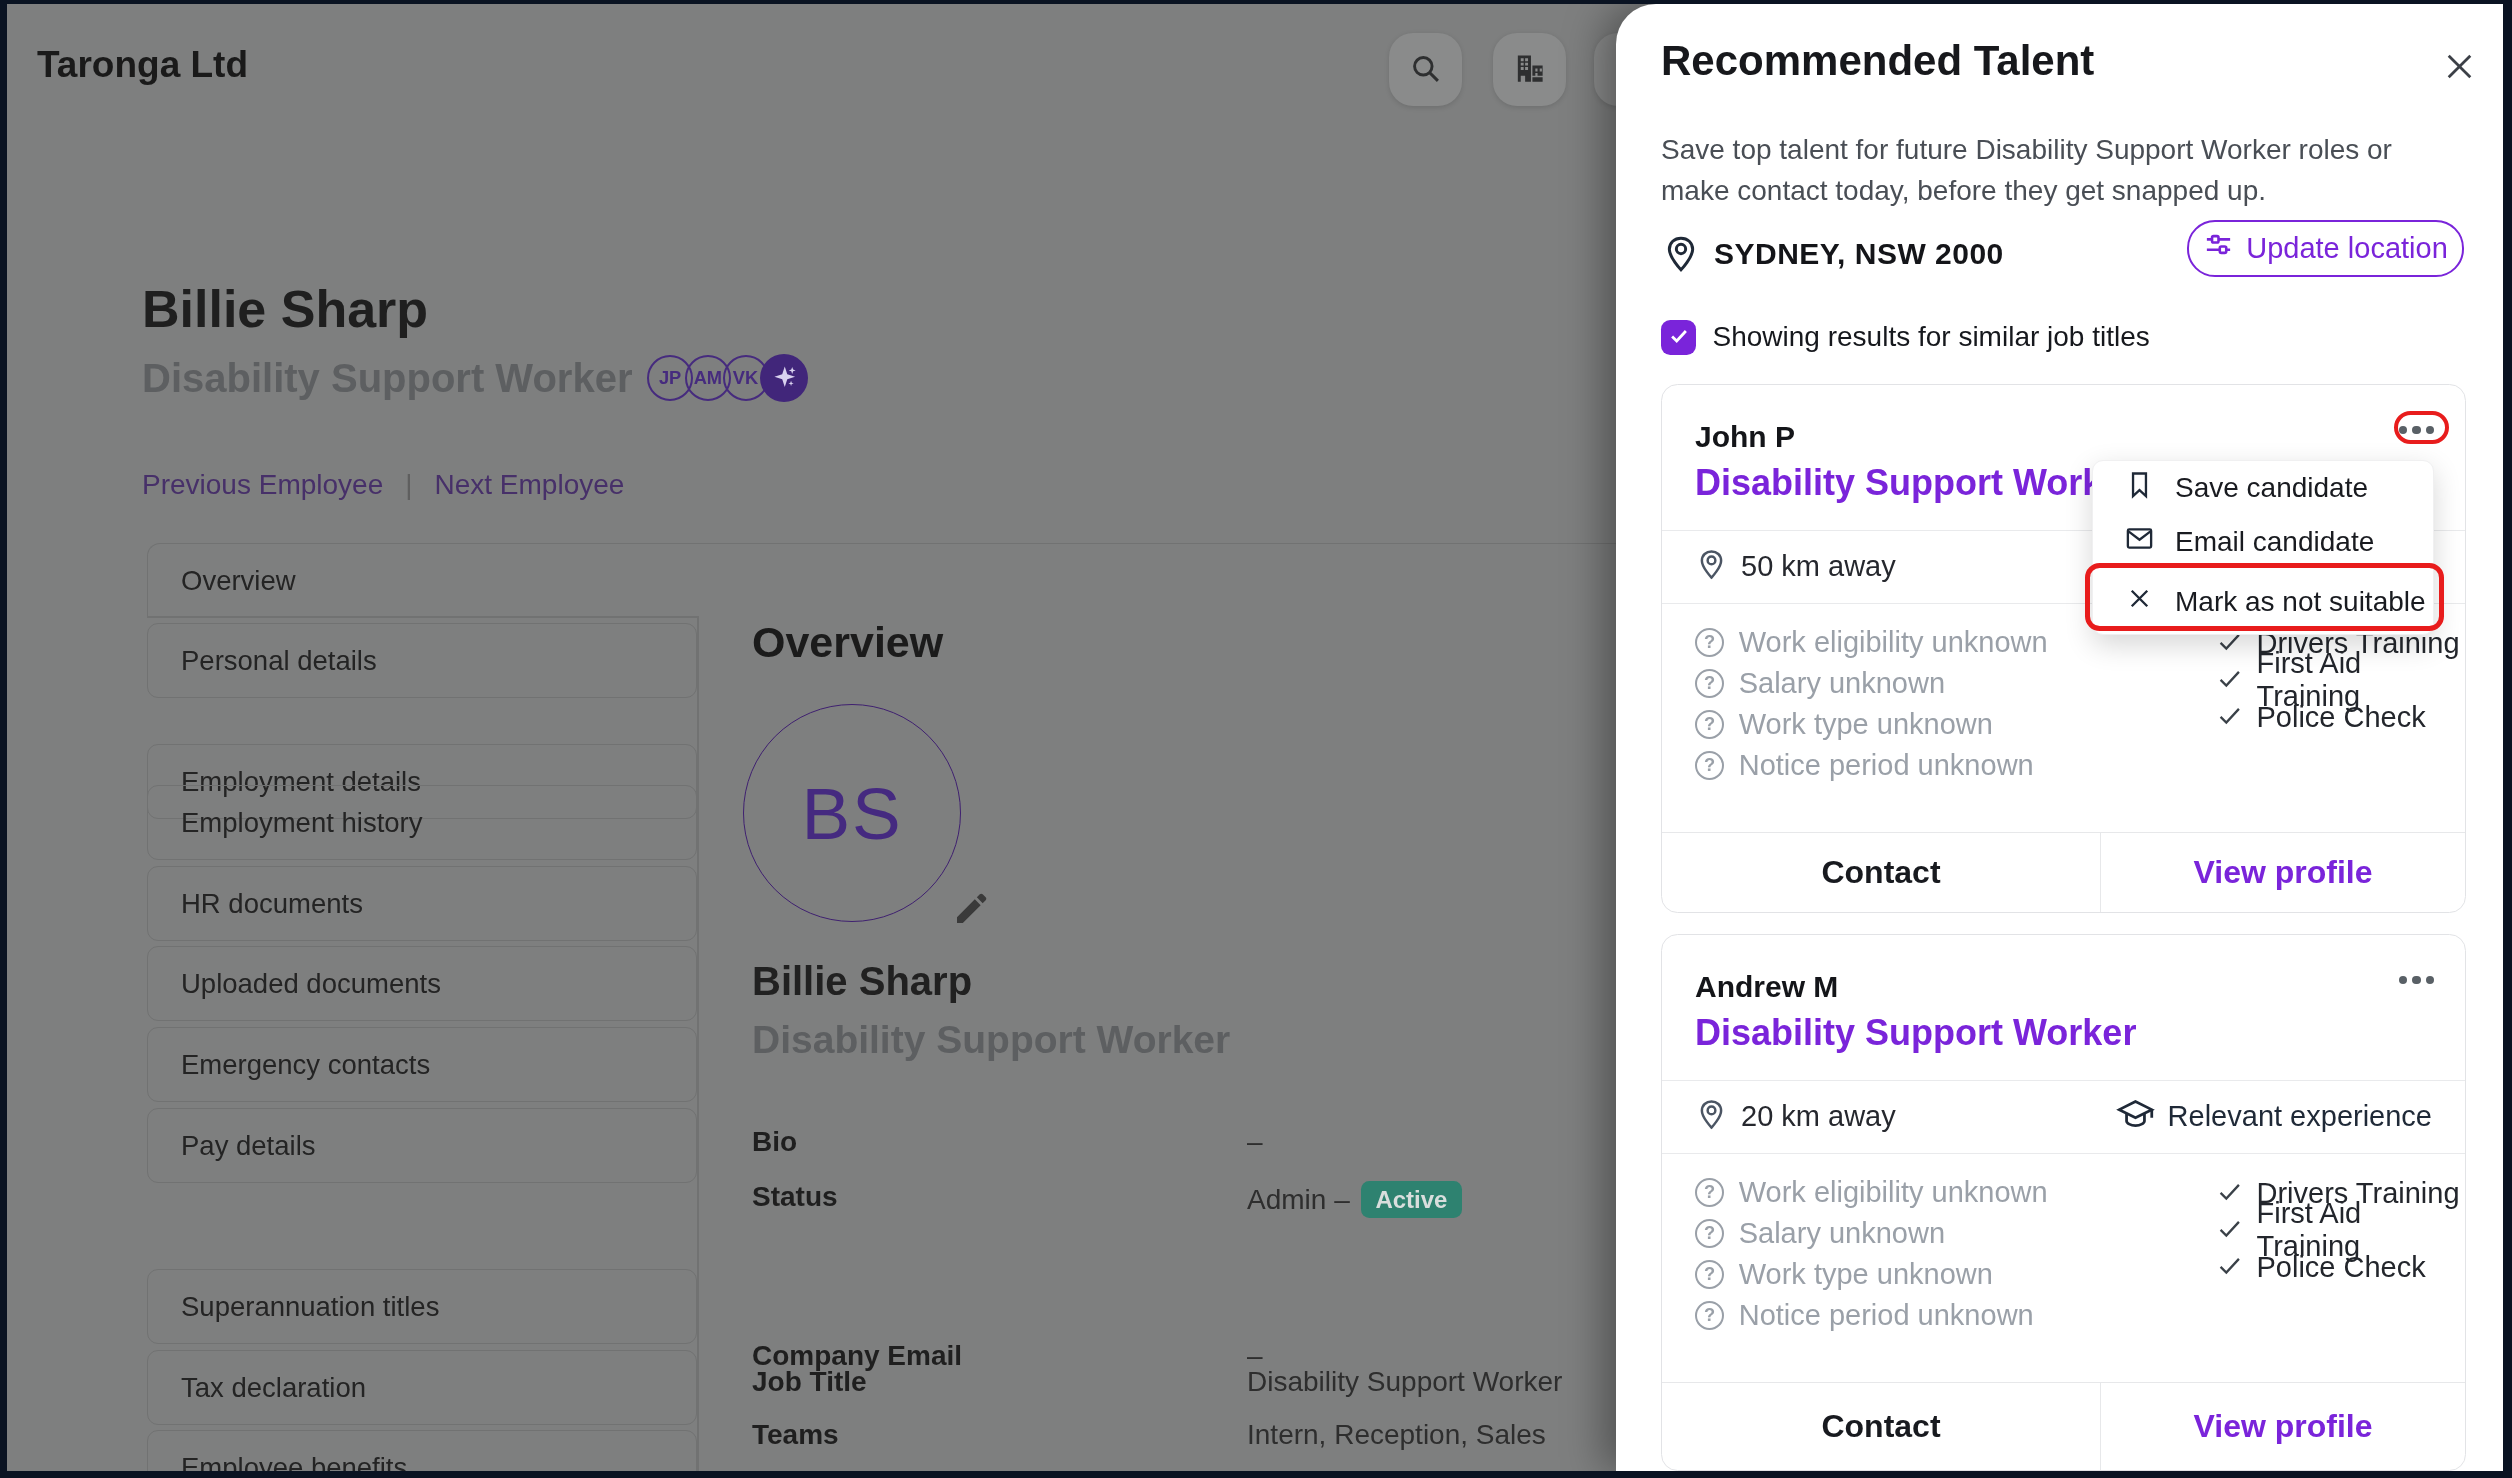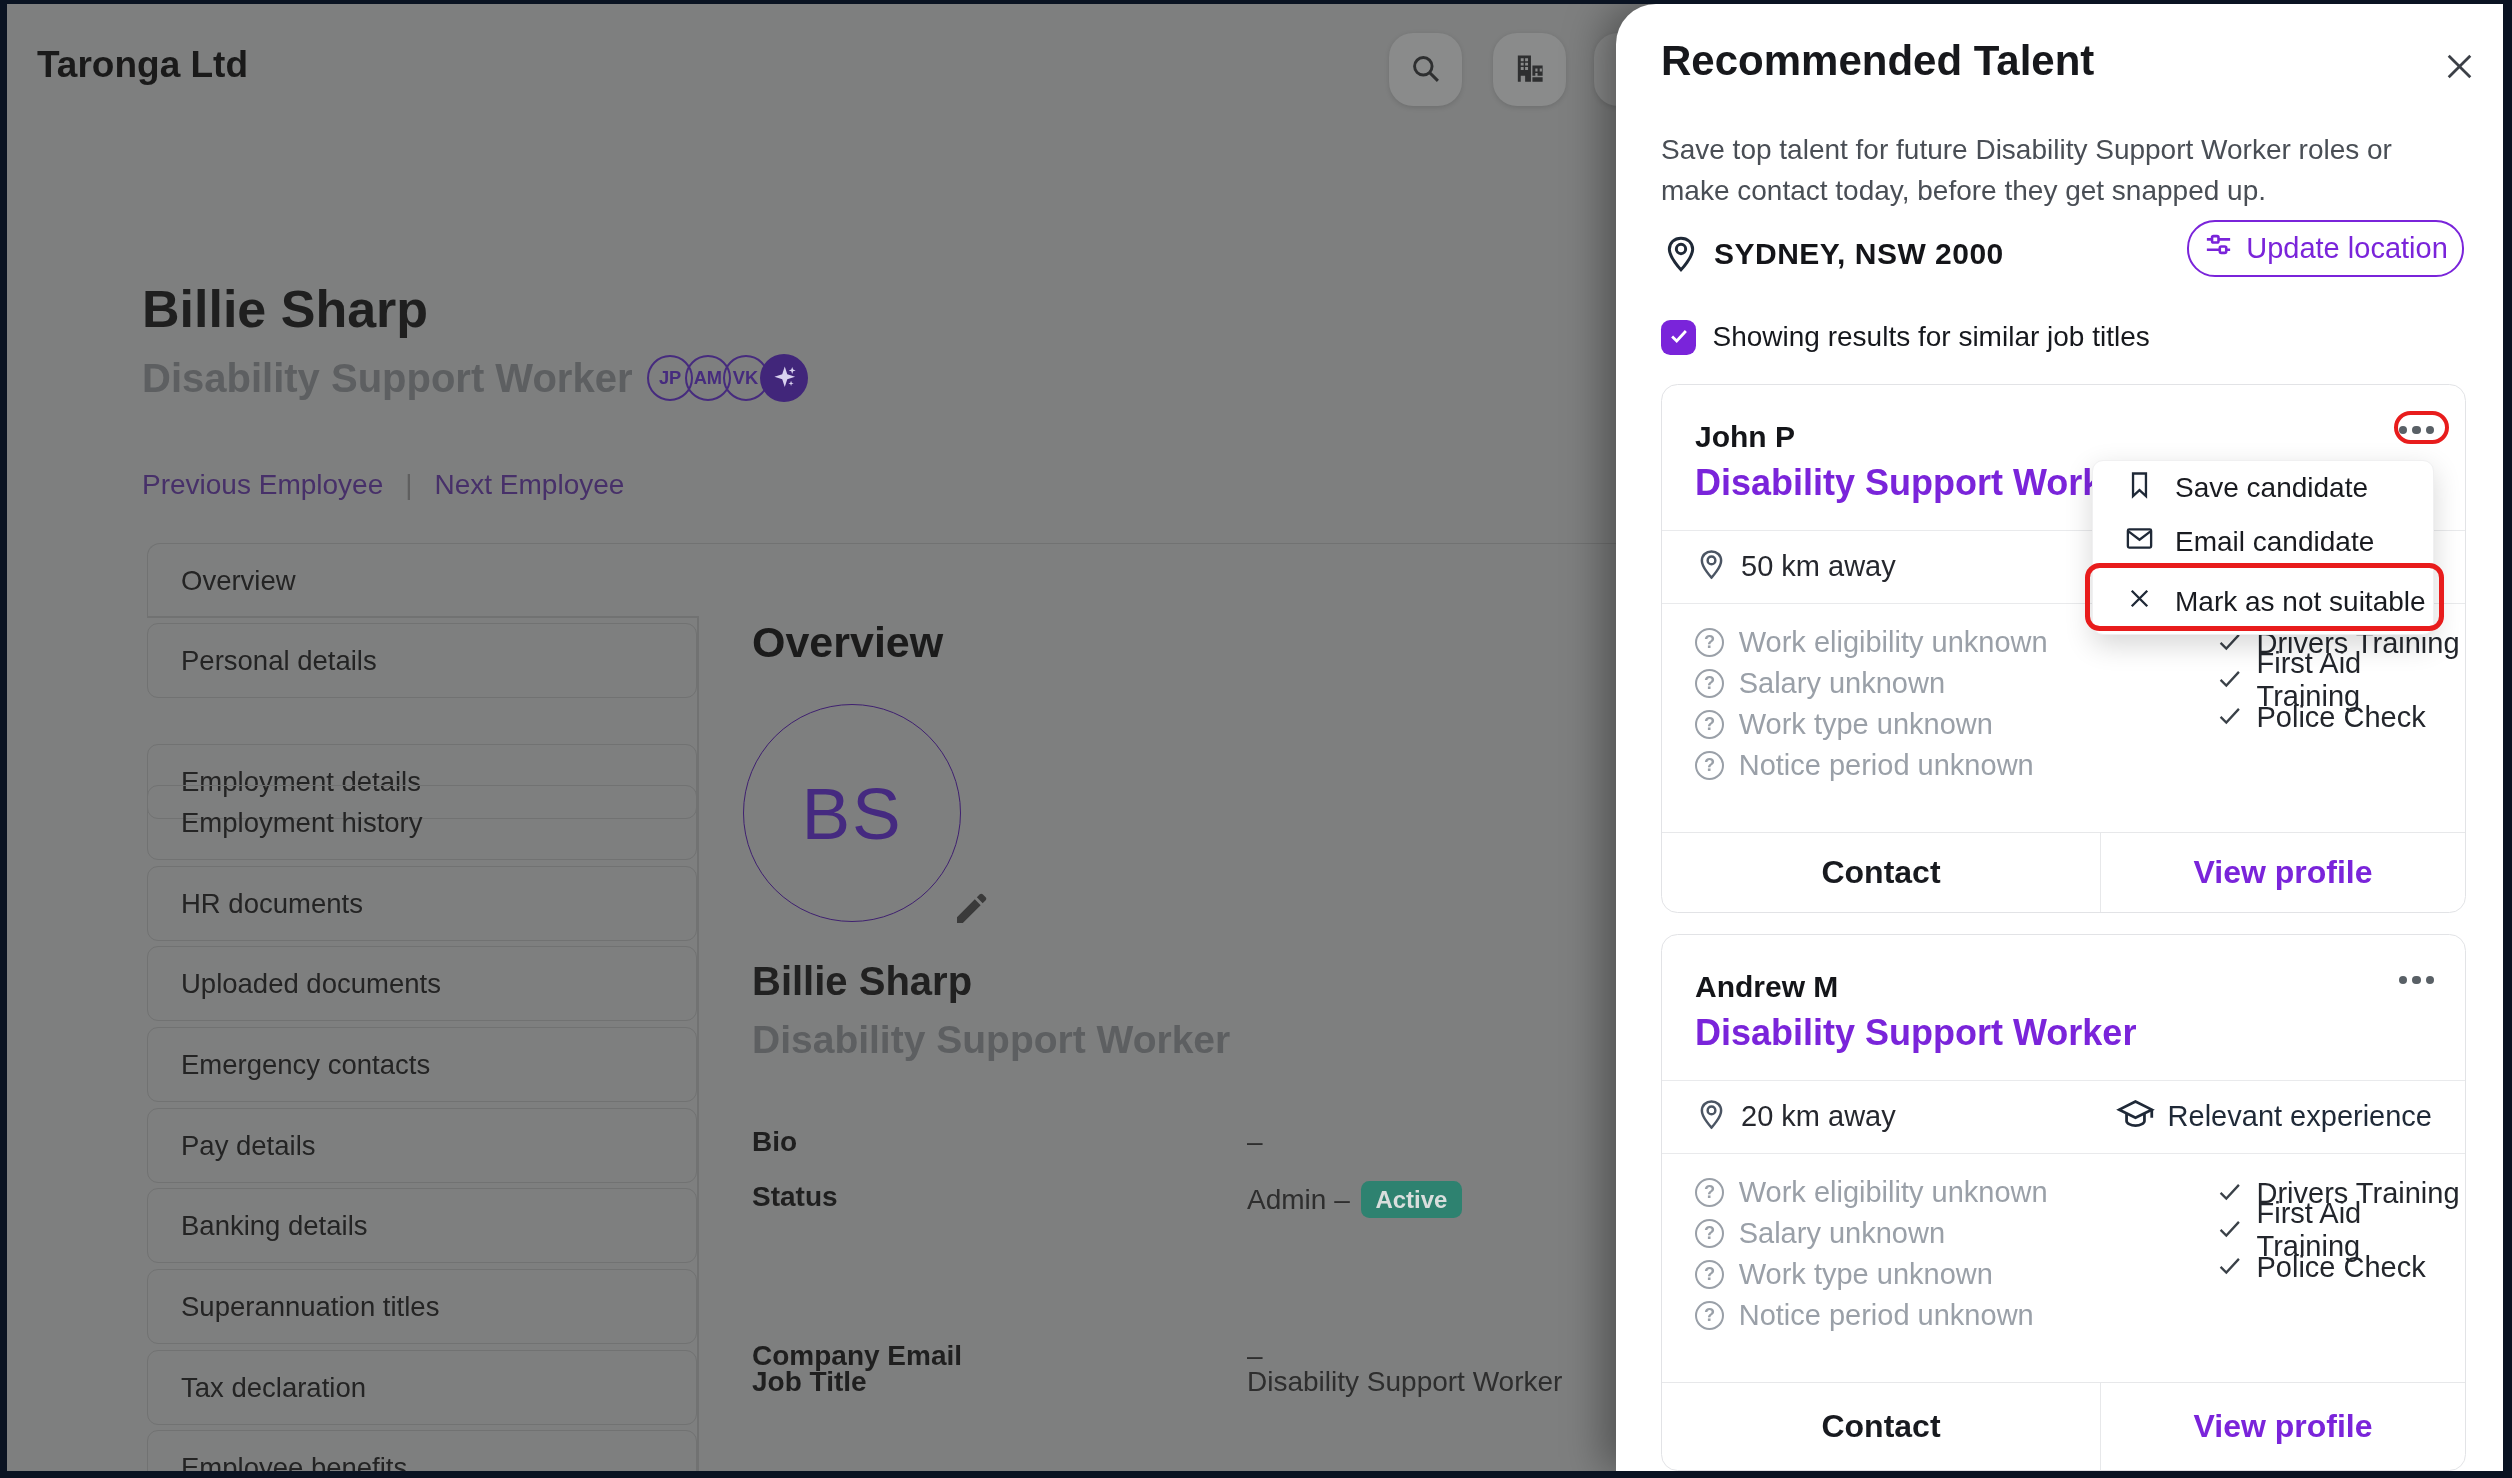--- a/index.html
+++ b/index.html
@@ -187,23 +187,20 @@
     </div>
   <div class="side-item" style="top:946px;">
       <span>Uploaded documents</span>
     </div>
   <div class="side-item" style="top:1027px;">
       <span>Emergency contacts</span>
     </div>
   <div class="side-item" style="top:1108px;">
       <span>Pay details</span>
     </div>
-  <div class="side-item" style="top:1188px;">
-      <span>Banking details</span>
-    </div>
   <div class="side-item" style="top:1269px;">
       <span>Superannuation titles</span>
     </div>
   <div class="side-item" style="top:1350px;">
       <span>Tax declaration</span>
     </div>
   <div class="side-item" style="top:1430px;">
       <span>Employee benefits</span>
     </div>
 
@@ -230,20 +227,24 @@
       <span class="status-badge">Active</span>
     </span>
   </div>
   <div class="field-row" style="top:1296px;margin-top:44px;">
     <span class="field-label">Company Email</span>
     <span class="field-value">–</span>
   </div>
   <div class="field-row" style="top:1366px;">
     <span class="field-label">Job Title</span>
     <span class="field-value">Disability Support Worker</span>
+  </div>
+  <div class="field-row" style="top:1419px;">
+    <span class="field-label">Teams</span>
+    <span class="field-value">Intern, Reception, Sales</span>
   </div>
 
   <div class="panel">
     <div class="panel-title">Recommended Talent</div>
     <div class="panel-close">
       <span>
         <svg viewBox="0 0 24 24" fill="none" stroke="currentColor" stroke-width="1.8" width="37" height="37">
             <path d="M5 5l14 14M19 5L5 19"></path>
           </svg>
       </span>

